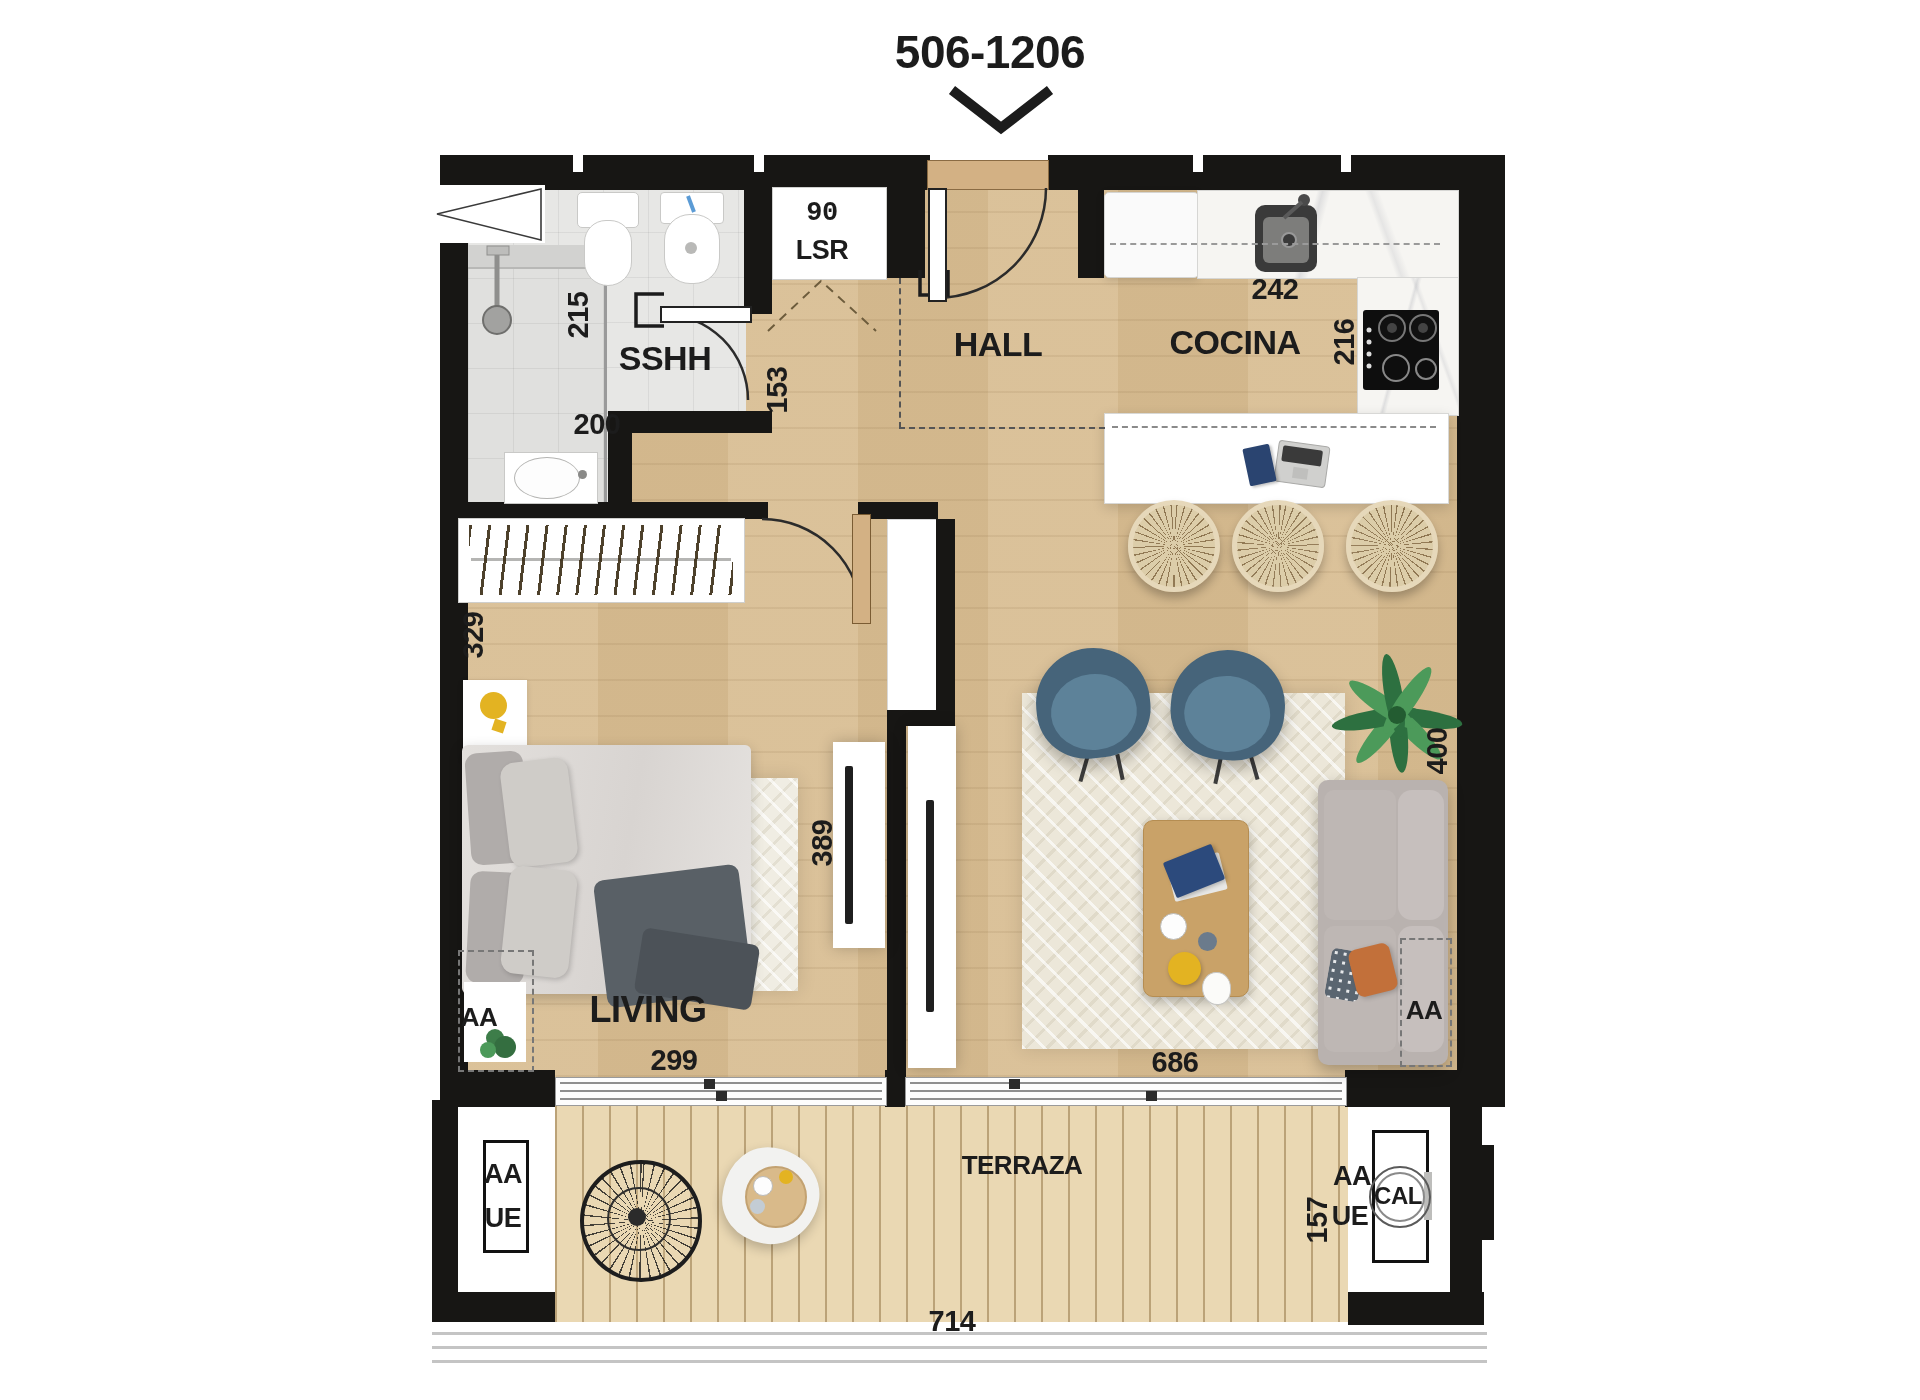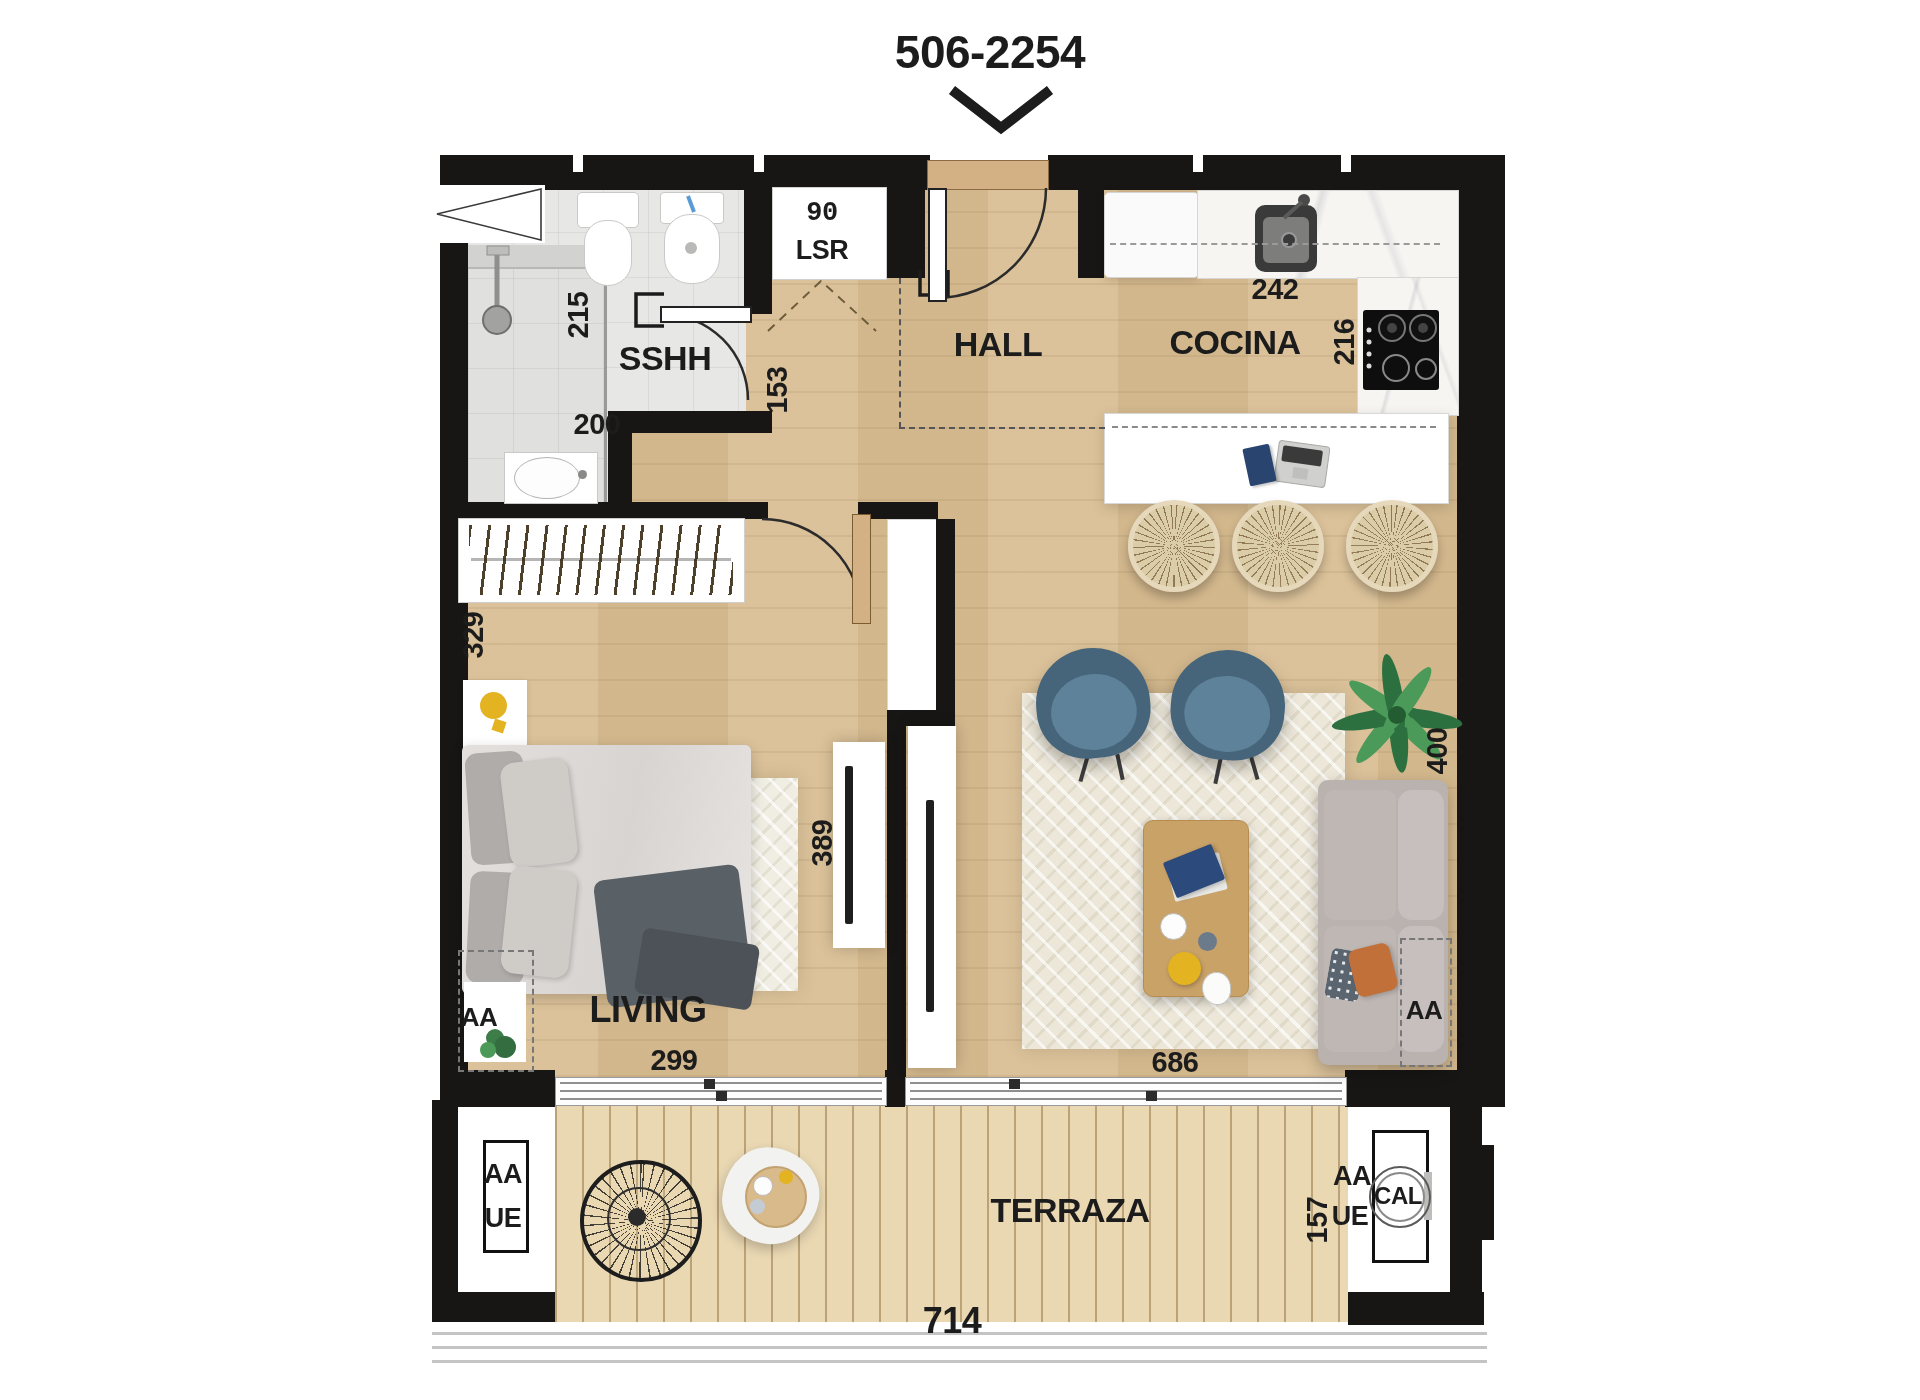--- a/index.html
+++ b/index.html
@@ -33,21 +33,21 @@
   .winband{position:absolute;background:#fdfdfd;border:1px solid #9a9a9a;}
   .winline{position:absolute;left:4px;right:4px;height:2px;background:#8f8f8f;}
   .rail{position:absolute;height:3px;background:#c4c4c4;}
   svg{position:absolute;left:0;top:0;}
 </style>
 </head>
 <body>
 
 <div class="stage">
 
-  <div class="lbl" style="left:990px;top:52px;font-size:46px;font-weight:600;">506-2254</div>
+  <div class="lbl" style="left:990px;top:52px;font-size:46px;font-weight:600;">506-1206</div>
   <svg width="1920" height="1400" style="z-index:5;pointer-events:none;">
     <polyline points="952,90 1001,128 1050,90" fill="none" stroke="#1c1c1c" stroke-width="10"></polyline>
   </svg>
 
   <div class="wood" style="left:468px;top:190px;width:989px;height:887px;z-index:10;"></div>
   <div class="tile" style="left:468px;top:190px;width:278px;height:223px;z-index:11;"></div>
   <div class="tile" style="left:468px;top:413px;width:140px;height:91px;z-index:11;"></div>
   <div class="tile" style="left:468px;top:267px;width:138px;height:237px;z-index:12;background-color:#e0e0de;"></div>
   <div class="abs" style="left:468px;top:245px;width:138px;height:22px;background:#d2d2d0;border-bottom:2px solid #b8b8b6;z-index:12;"></div>
   <div class="abs" style="left:604px;top:245px;width:3px;height:259px;background:#9a9a9a;z-index:13;"></div>
@@ -266,36 +266,36 @@
       <circle cx="495" cy="1038" r="9" fill="#3d7d49"></circle>
       <circle cx="505" cy="1047" r="11" fill="#346e40"></circle>
       <circle cx="488" cy="1050" r="8" fill="#4c9a5a"></circle>
     </g>
   </svg>
 
   <div class="lbl" style="left:665px;top:358px;font-size:34px;z-index:50;">SSHH</div>
   <div class="lbl" style="left:998px;top:344px;font-size:34px;z-index:50;">HALL</div>
   <div class="lbl" style="left:1235px;top:342px;font-size:34px;z-index:50;">COCINA</div>
   <div class="lbl" style="left:648px;top:1010px;font-size:36px;z-index:50;">LIVING</div>
-  <div class="lbl" style="left:1022px;top:1210px;font-size:34px;z-index:50;margin-left:48px;">TERRAZA</div>
+  <div class="lbl" style="left:1022px;top:1165px;font-size:26px;z-index:50;">TERRAZA</div>
 
   <div class="lbl dim" style="left:822px;top:213px;font-size:27px;z-index:50;font-family:Liberation Mono, monospace;">90</div>
   <div class="lbl dim" style="left:822px;top:250px;font-size:27px;z-index:50;">LSR</div>
 
   <div class="lbl dim rot" style="left:578px;top:315px;font-size:29px;z-index:50;">215</div>
   <div class="lbl dim" style="left:597px;top:424px;font-size:29px;z-index:50;">200</div>
   <div class="lbl dim rot" style="left:777px;top:390px;font-size:29px;z-index:50;">153</div>
   <div class="lbl dim" style="left:1275px;top:289px;font-size:29px;z-index:50;">242</div>
   <div class="lbl dim rot" style="left:1344px;top:342px;font-size:29px;z-index:50;">216</div>
   <div class="lbl dim rot" style="left:473px;top:635px;font-size:29px;z-index:50;">329</div>
   <div class="lbl dim rot" style="left:822px;top:843px;font-size:29px;z-index:50;">389</div>
   <div class="lbl dim" style="left:674px;top:1060px;font-size:29px;z-index:50;">299</div>
   <div class="lbl dim" style="left:1175px;top:1062px;font-size:29px;z-index:50;">686</div>
   <div class="lbl dim rot" style="left:1437px;top:751px;font-size:29px;z-index:50;">400</div>
-  <div class="lbl dim" style="left:952px;top:1321px;font-size:36px;z-index:50;">714</div>
+  <div class="lbl dim" style="left:952px;top:1321px;font-size:29px;z-index:50;">714</div>
   <div class="lbl dim rot" style="left:1317px;top:1220px;font-size:29px;z-index:50;">157</div>
 
   <div class="lbl dim" style="left:479px;top:1017px;font-size:26px;z-index:50;">AA</div>
   <div class="lbl dim" style="left:1424px;top:1010px;font-size:26px;z-index:50;">AA</div>
   <div class="lbl dim" style="left:503px;top:1174px;font-size:27px;z-index:50;">AA</div>
   <div class="lbl dim" style="left:503px;top:1218px;font-size:27px;z-index:50;">UE</div>
   <div class="lbl dim" style="left:1352px;top:1176px;font-size:27px;z-index:50;">AA</div>
   <div class="lbl dim" style="left:1350px;top:1216px;font-size:27px;z-index:50;">UE</div>
   <div class="lbl dim" style="left:1398px;top:1196px;font-size:24px;z-index:50;">CAL</div>
 

